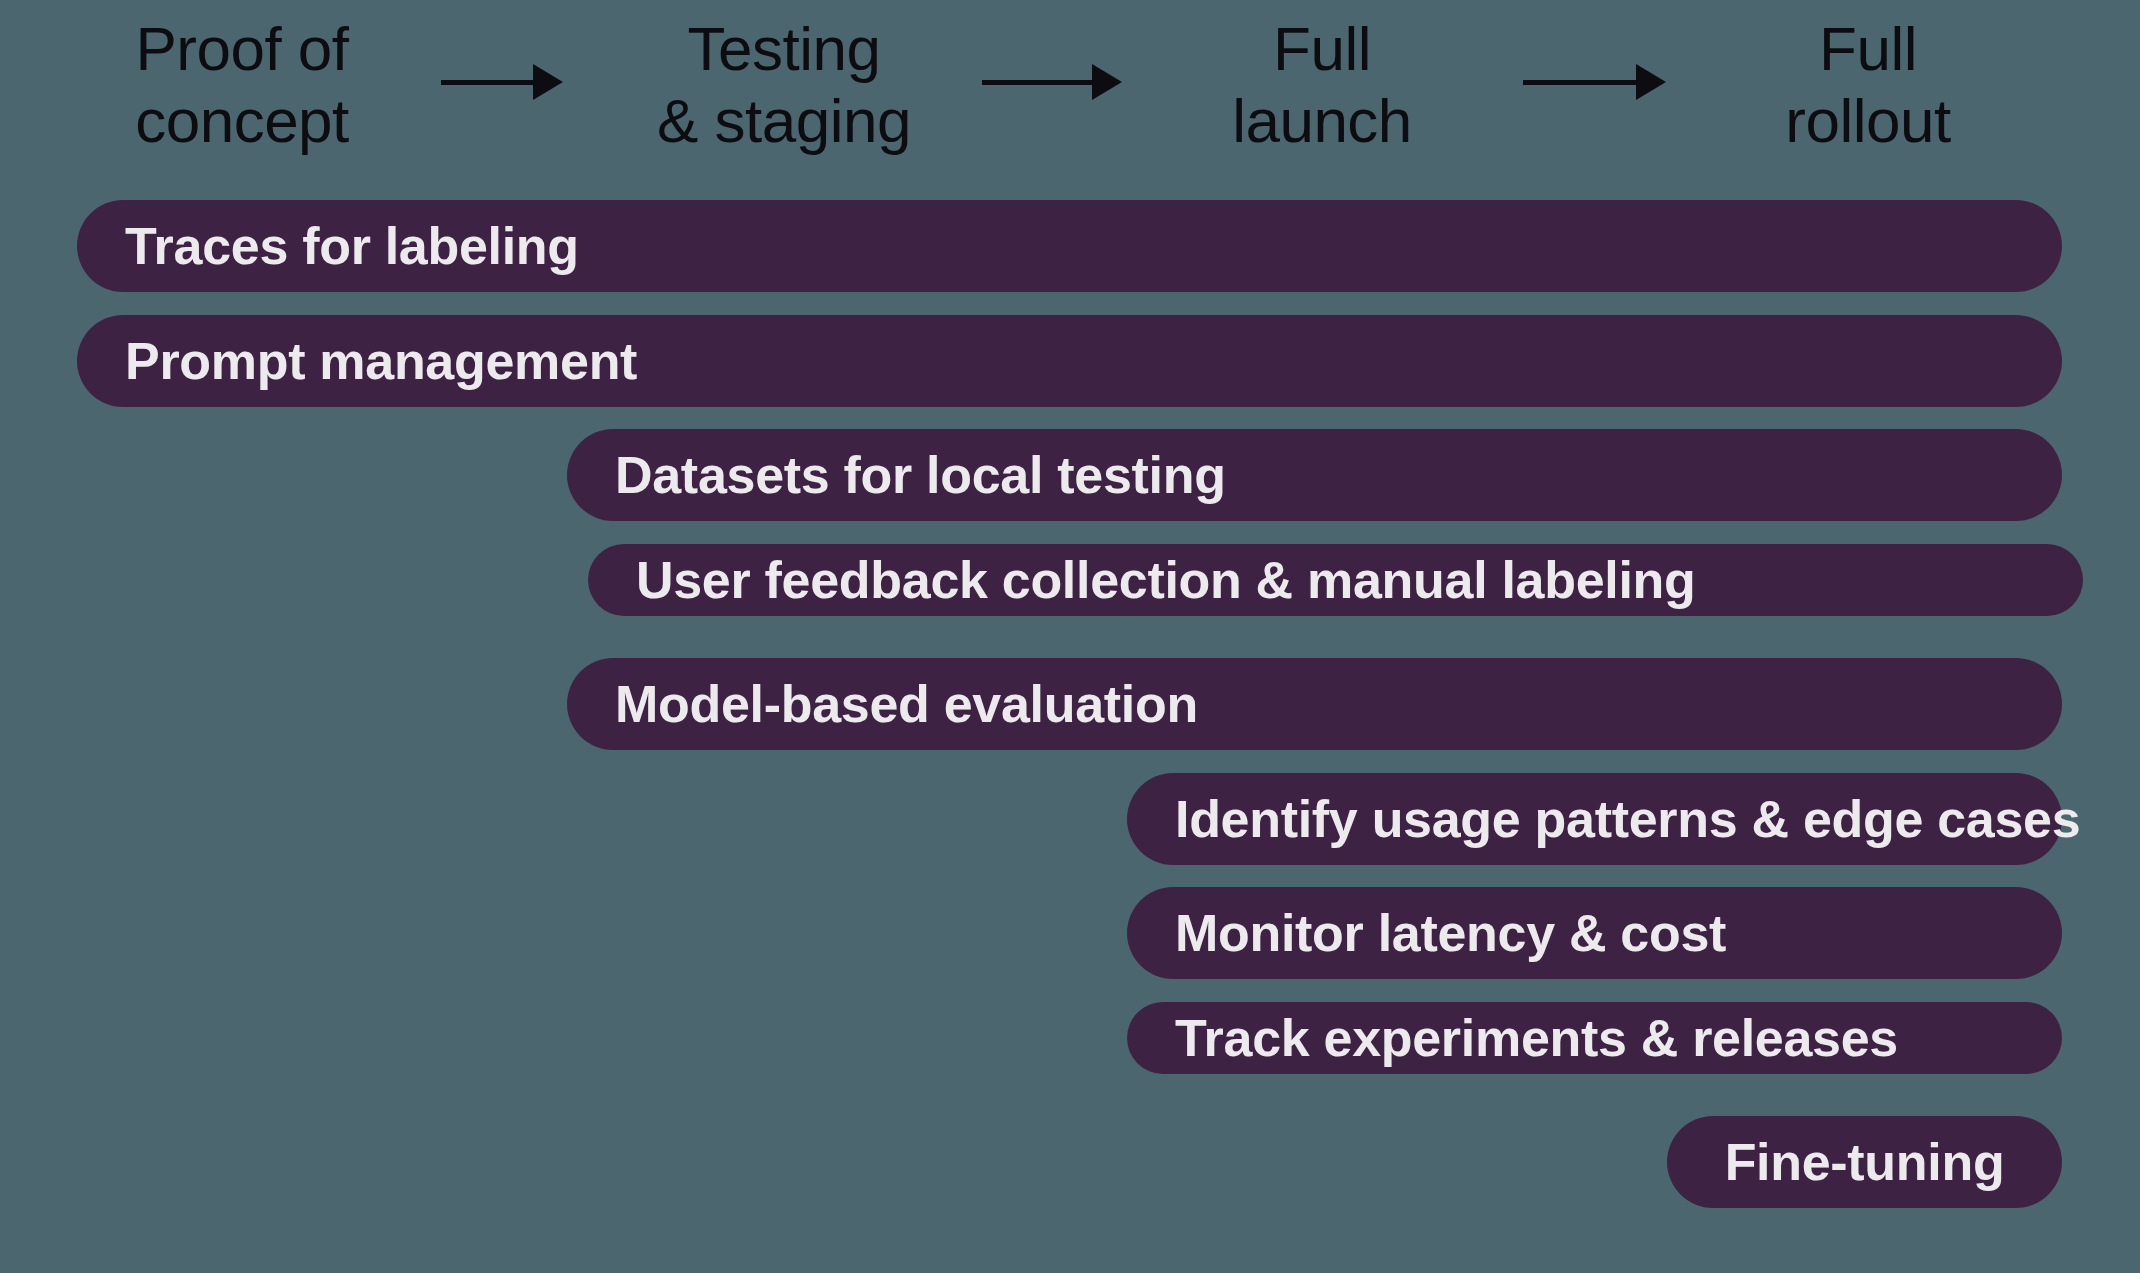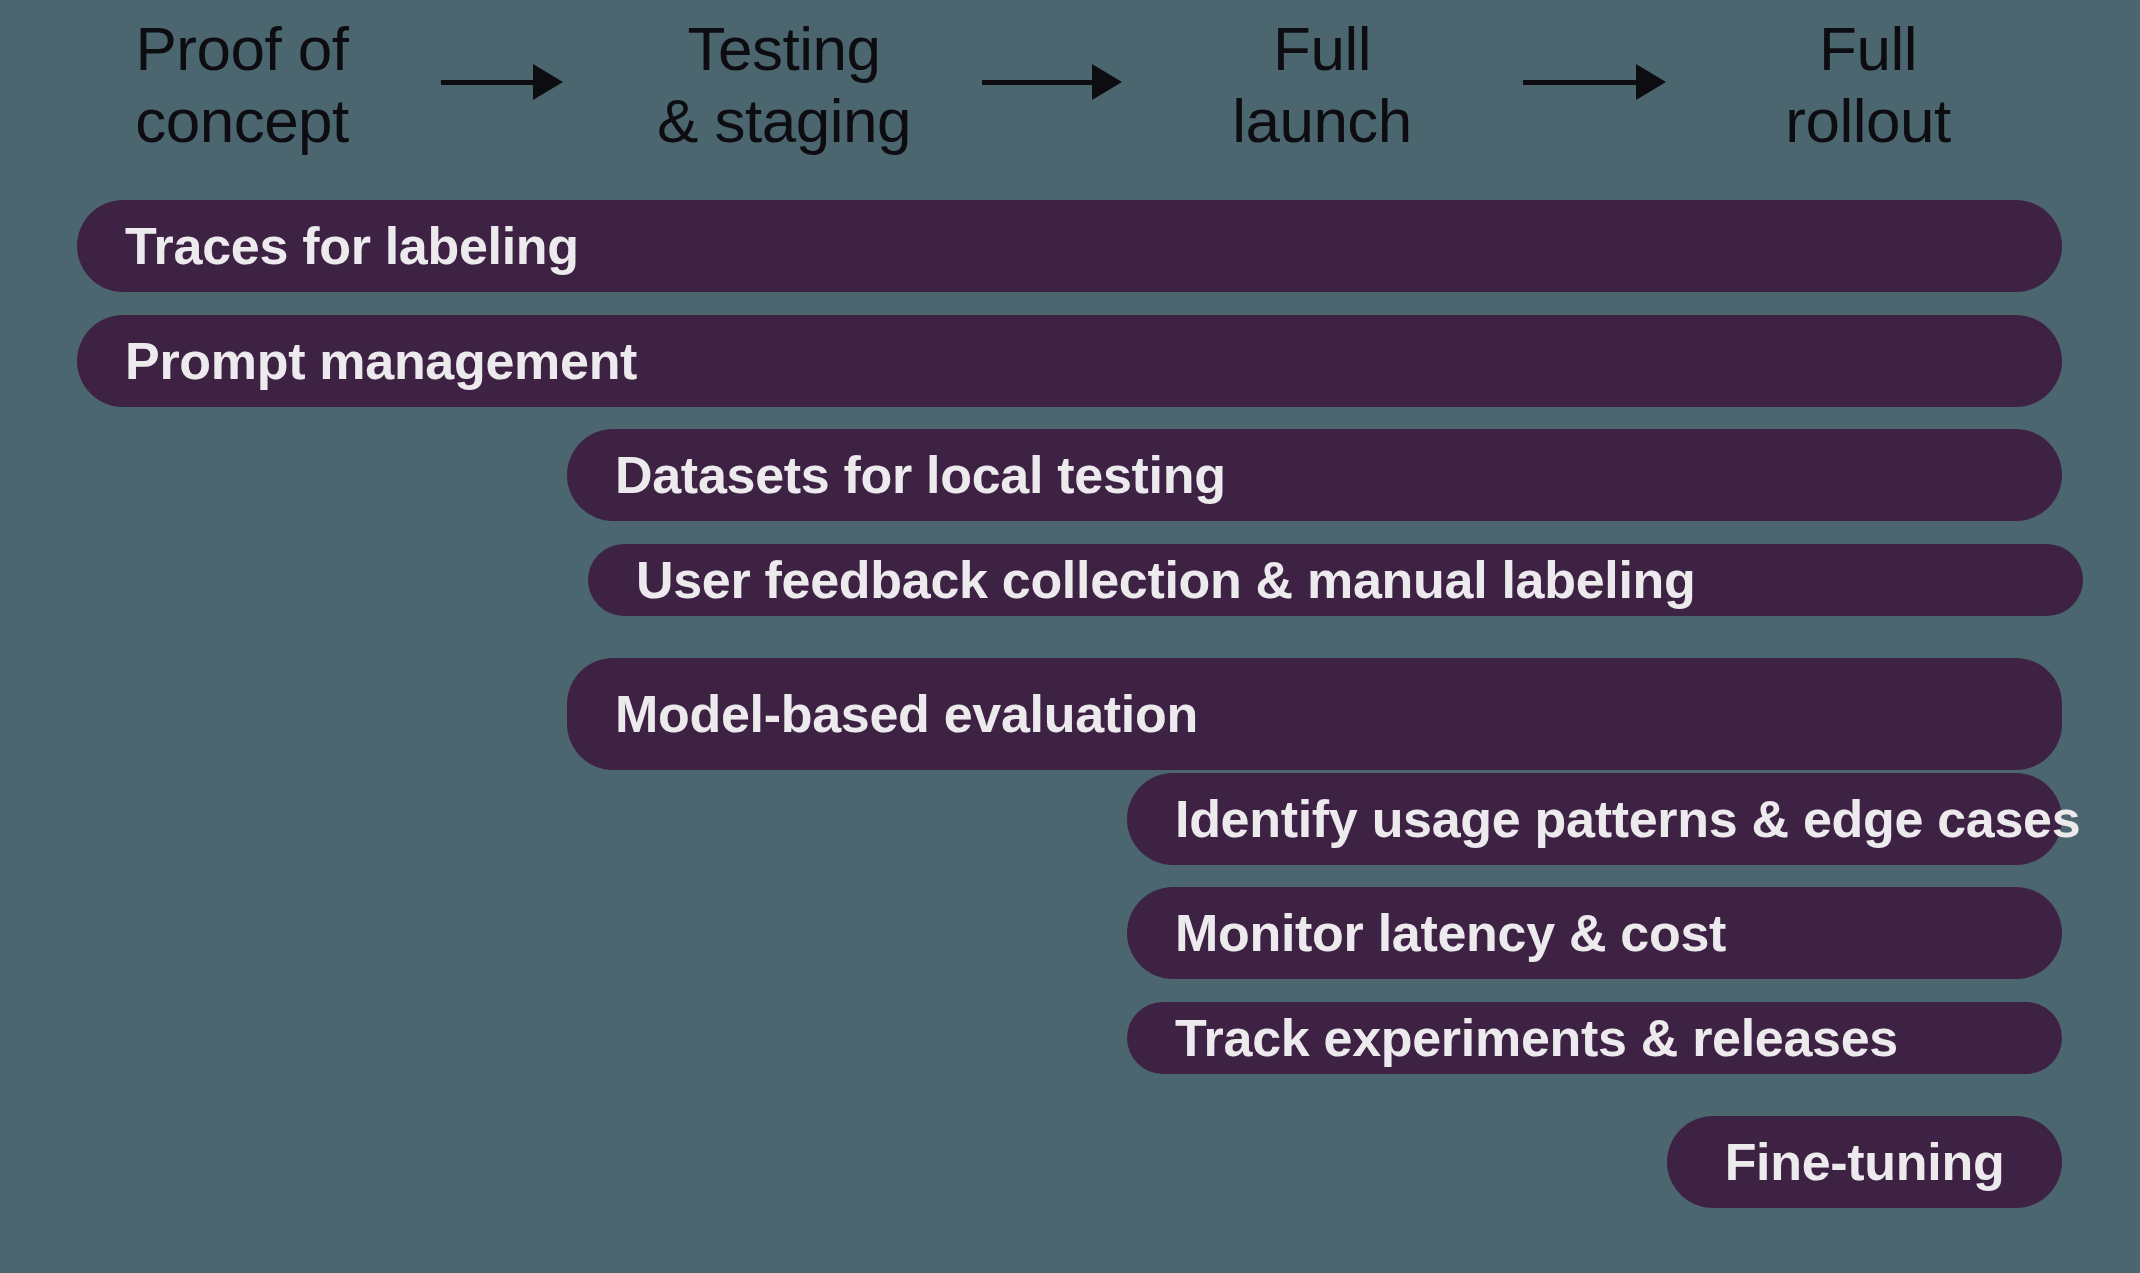--- a/index.html
+++ b/index.html
@@ -70,21 +70,21 @@
   </div>
     <div class="bar" style="left: 77px; top: 315px; width: 1985px; height: 92px;">
     <span class="bar-label">Prompt management</span>
   </div>
     <div class="bar" style="left: 567px; top: 429px; width: 1495px; height: 92px;">
     <span class="bar-label">Datasets for local testing</span>
   </div>
     <div class="bar" style="left: 588px; top: 544px; width: 1495px; height: 72px;">
     <span class="bar-label">User feedback collection &amp; manual labeling</span>
   </div>
-    <div class="bar" style="left: 567px; top: 658px; width: 1495px; height: 112px;">
+    <div class="bar" style="left: 567px; top: 658px; width: 1495px; height: 92px;">
     <span class="bar-label">Model-based evaluation</span>
   </div>
     <div class="bar" style="left: 1127px; top: 773px; width: 935px; height: 92px;">
     <span class="bar-label">Identify usage patterns &amp; edge cases</span>
   </div>
     <div class="bar" style="left: 1127px; top: 887px; width: 935px; height: 92px;">
     <span class="bar-label">Monitor latency &amp; cost</span>
   </div>
     <div class="bar" style="left: 1127px; top: 1002px; width: 935px; height: 72px;">
     <span class="bar-label">Track experiments &amp; releases</span>

